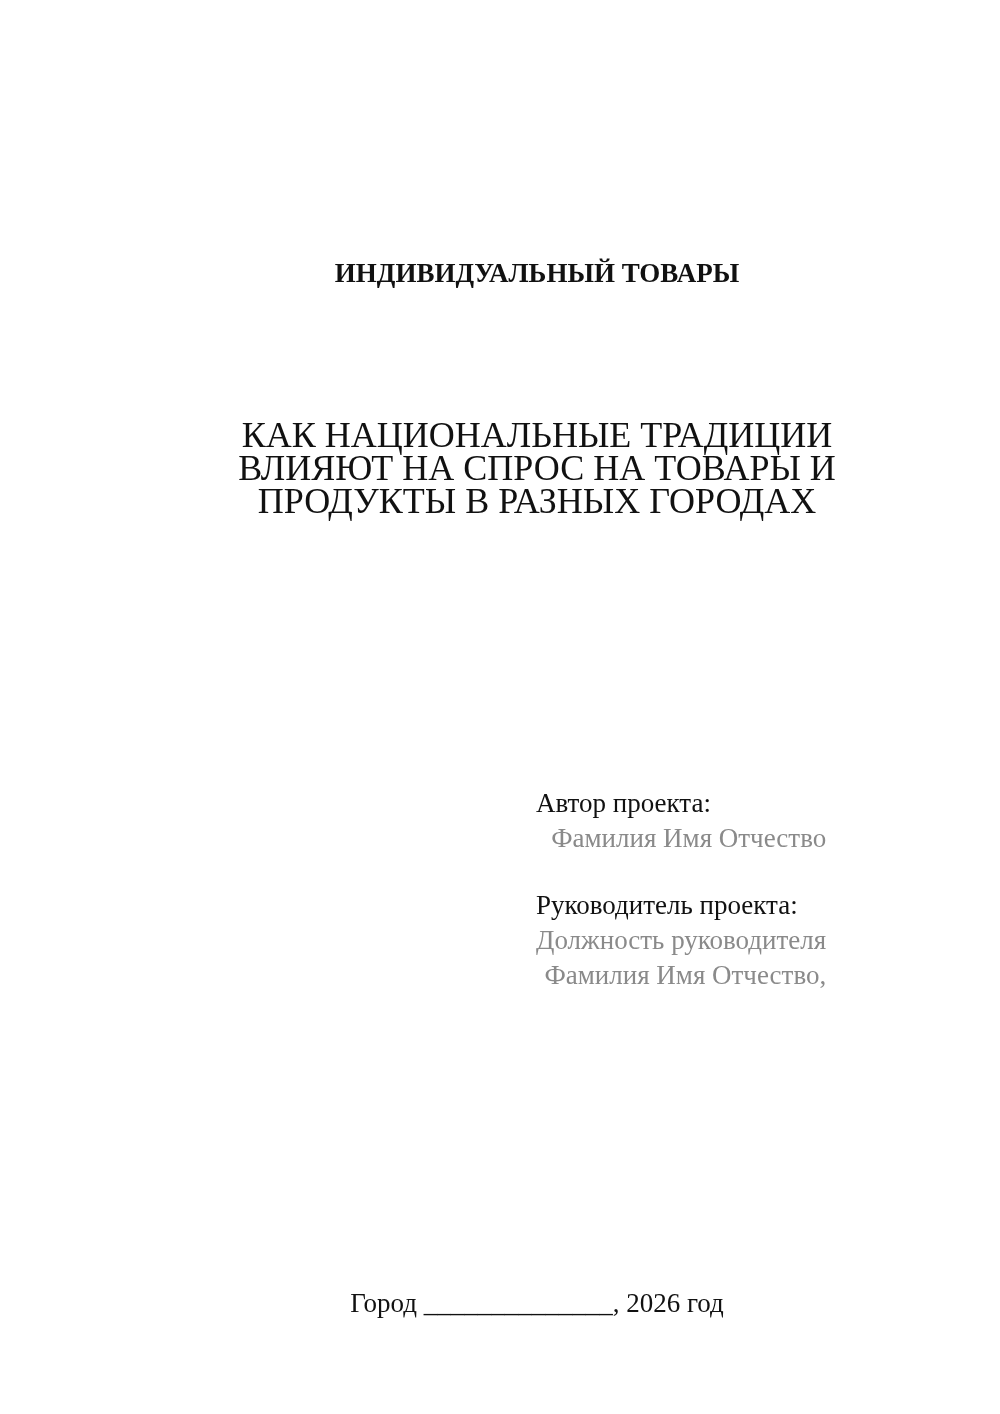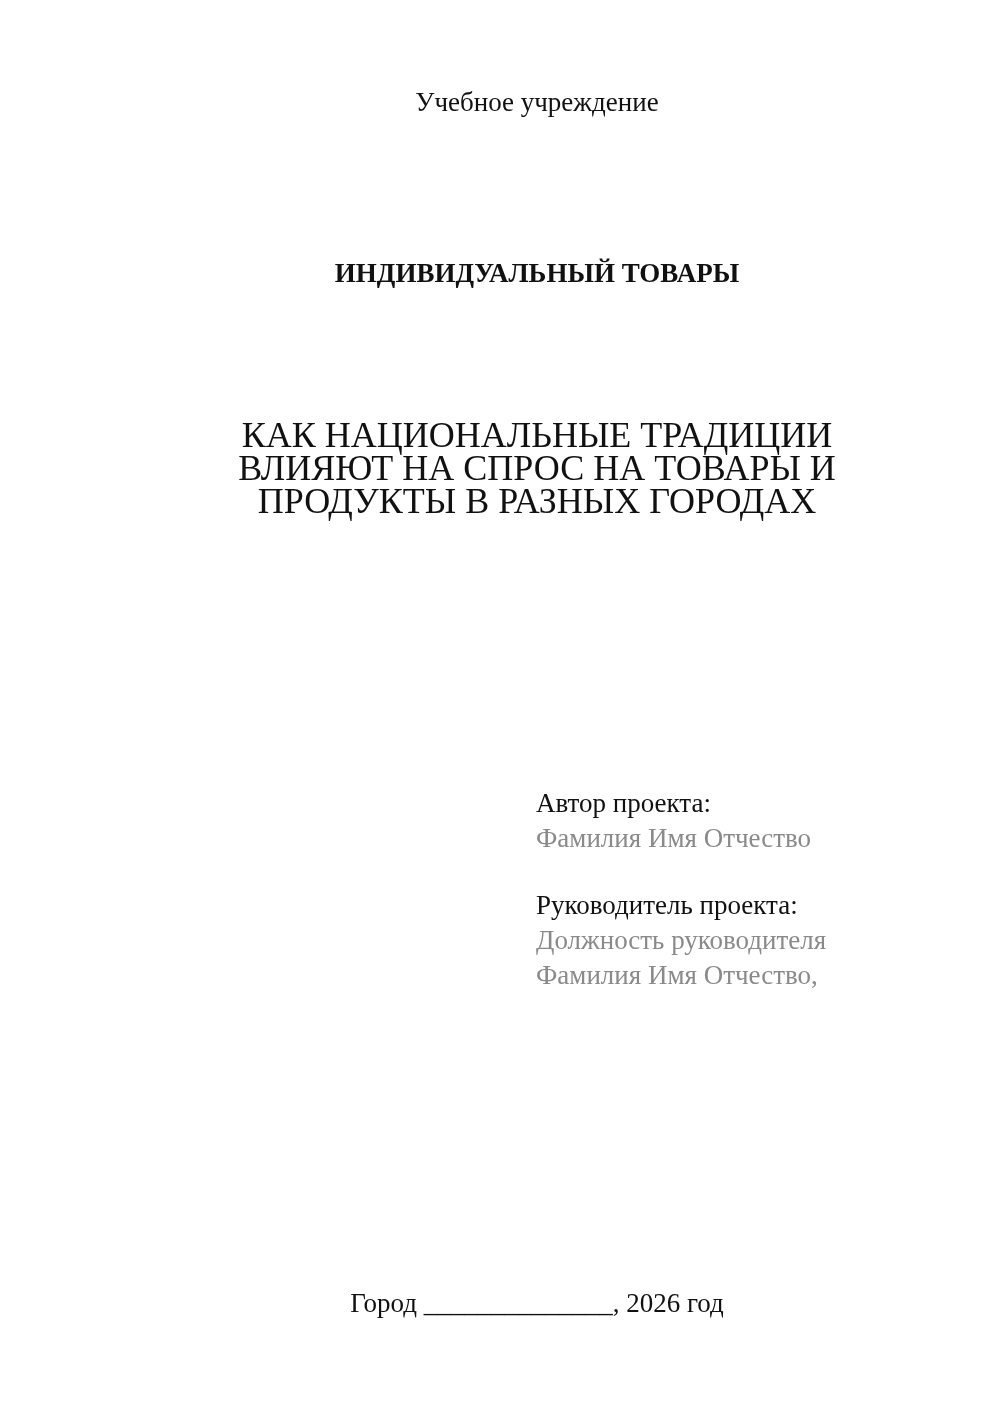--- a/index.html
+++ b/index.html
@@ -59,41 +59,41 @@
     left:536px;
     font-size:27px;
     line-height:35px;
     text-align:left;
   }
   .credits .label{
     color:var(--text-color);
   }
   .credits .placeholder{
     color:var(--placeholder-color);
+    text-align:right;
   }
   .credits .supervisor-gap{
     margin-top:32px;
   }
   .footer-line{
     position:absolute;
     top:1288px;
     left:114px;
     right:40px;
     text-align:center;
     font-size:27px;
     line-height:31px;
     white-space:nowrap;
   }
 </style>
 </head>
 <body>
 
 <div class="page">
 
-  <div class="org-line">Учебное учреждение</div>
 
   <div class="project-type">ИНДИВИДУАЛЬНЫЙ ТОВАРЫ</div>
 
   <div class="project-title">
     <div>КАК НАЦИОНАЛЬНЫЕ ТРАДИЦИИ</div>
     <div>ВЛИЯЮТ НА СПРОС НА ТОВАРЫ И</div>
     <div>ПРОДУКТЫ В РАЗНЫХ ГОРОДАХ</div>
   </div>
 
   <div class="credits">

